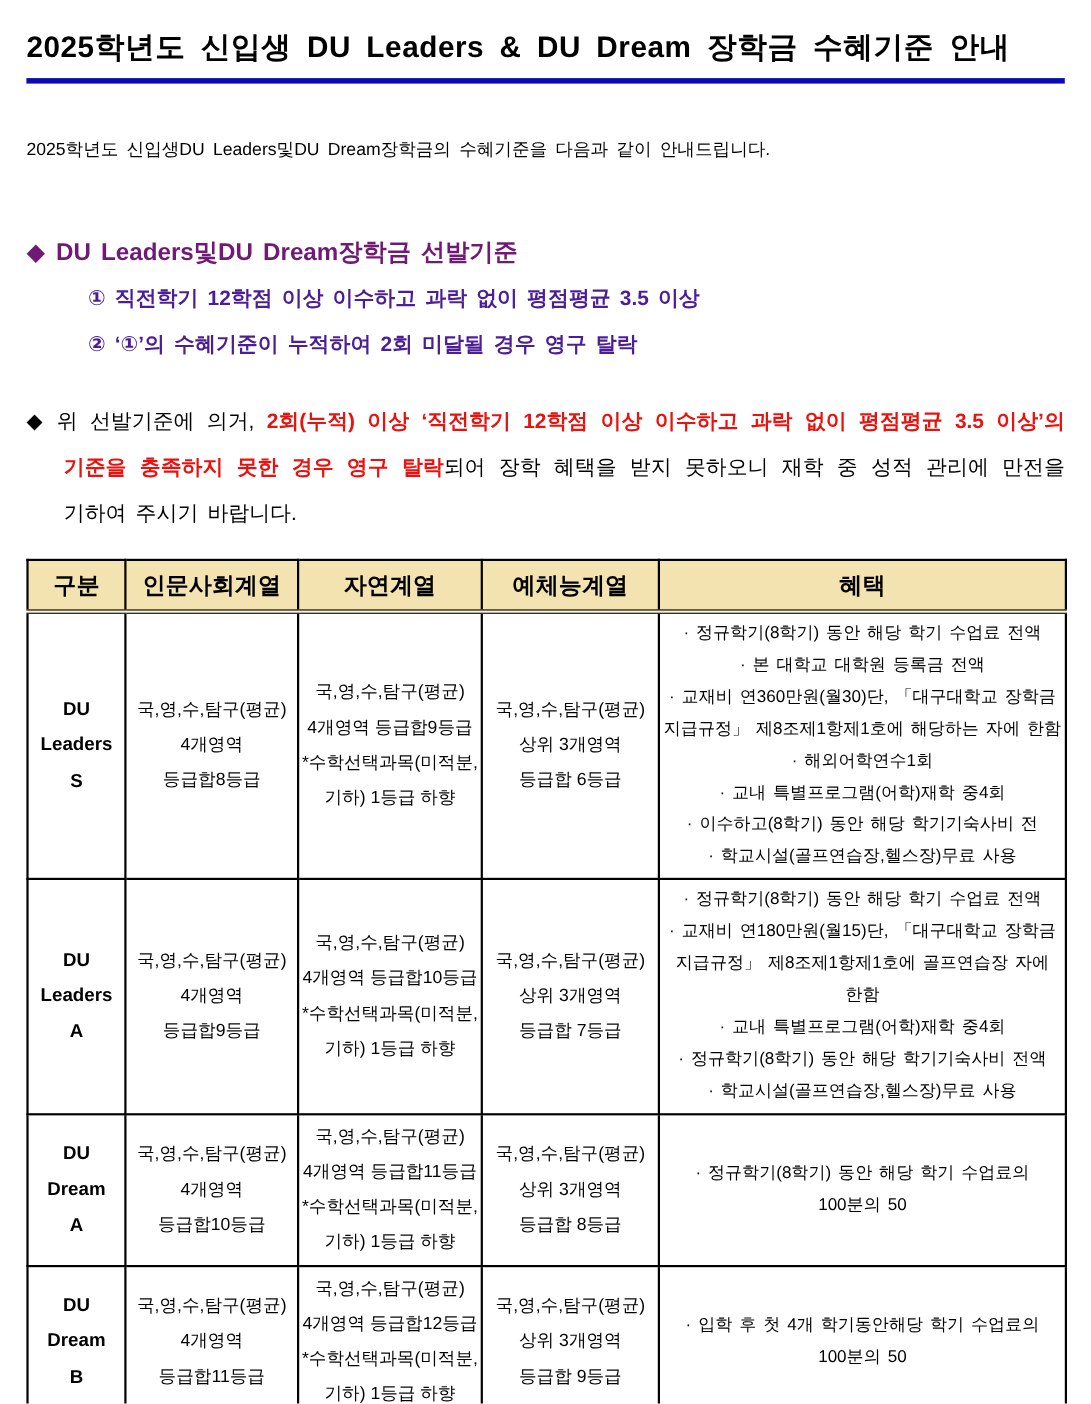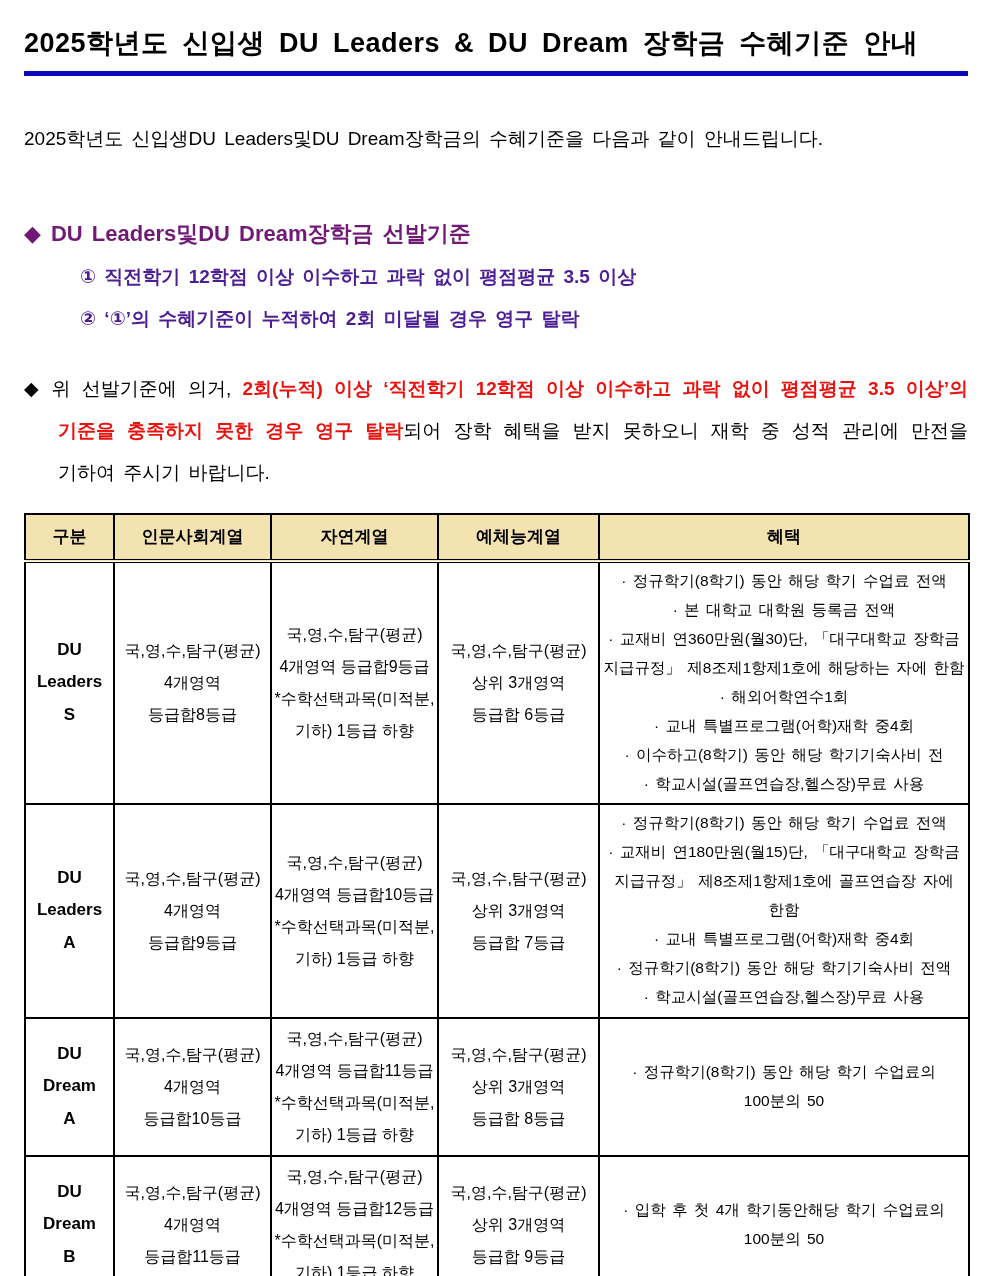--- a/index.html
+++ b/index.html
@@ -11,21 +11,21 @@
     word-break:keep-all;
   }
   .title{
     font-size:27px;font-weight:bold;text-align:left;
     letter-spacing:0.5px;word-spacing:6px;line-height:1.3;margin:0;
   }
   .title-underline{
     height:5px;background:#0a0ab8;margin-top:10px;width:100%;
   }
   .intro{
-    font-size:19px;margin-top:50px;word-spacing:3px;
+    font-size:16px;margin-top:50px;word-spacing:3px;
   }
   .sec-heading{
     margin-top:67px;font-size:22px;font-weight:bold;color:#701a75;word-spacing:3px;
   }
   .sec-heading .diamond{margin-right:10px;}
   .sub-item{
     margin-top:15px;margin-left:56px;font-size:19px;font-weight:bold;color:#4c1d95;
     word-spacing:3px;line-height:1.4;
   }
   .bullet-para{
@@ -38,21 +38,21 @@
   table.sch{
     border-collapse:collapse;margin-top:14px;width:944px;table-layout:fixed;
   }
   table.sch col.c0{width:89px;}
   table.sch col.c1{width:157px;}
   table.sch col.c2{width:167px;}
   table.sch col.c3{width:161px;}
   table.sch col.c4{width:370px;}
   table.sch th{
     background:#f2e3b0;border:2px solid #000;border-bottom:4px double #000;
-    height:42px;font-size:17px;font-weight:bold;text-align:center;vertical-align:middle;
+    height:42px;font-size:21px;font-weight:bold;text-align:center;vertical-align:middle;
   }
   table.sch td{
     border:2px solid #000;vertical-align:middle;text-align:center;padding:4px 2px;
   }
   table.sch tr.r0 td{height:230px;}
   table.sch tr.r1 td{height:204px;}
   table.sch tr.r2 td{height:108px;}
   table.sch tr.r3 td{height:118px;border-bottom:5px double #000;}
   td.name-cell{font-size:17px;font-weight:bold;line-height:1.9;}
   td.crit-cell{font-size:16px;line-height:2.0;}

